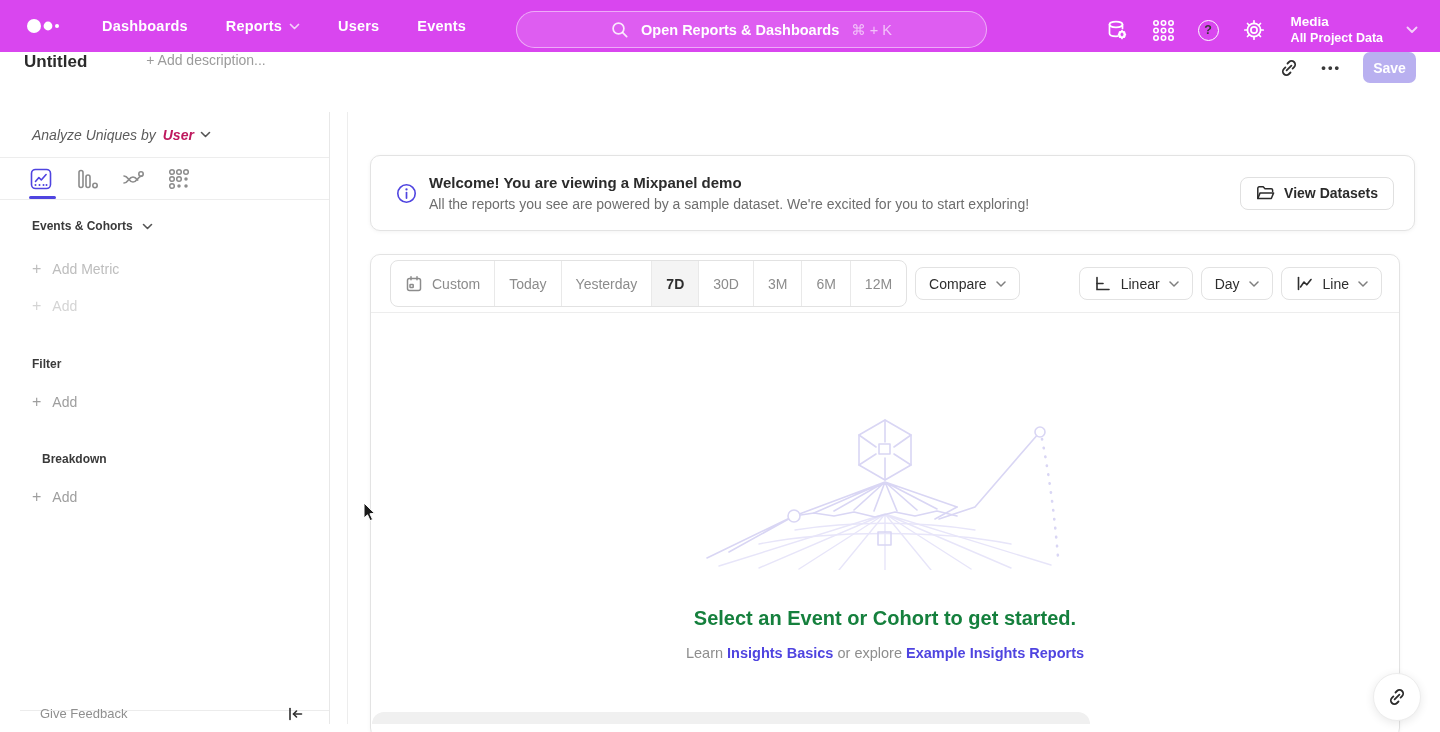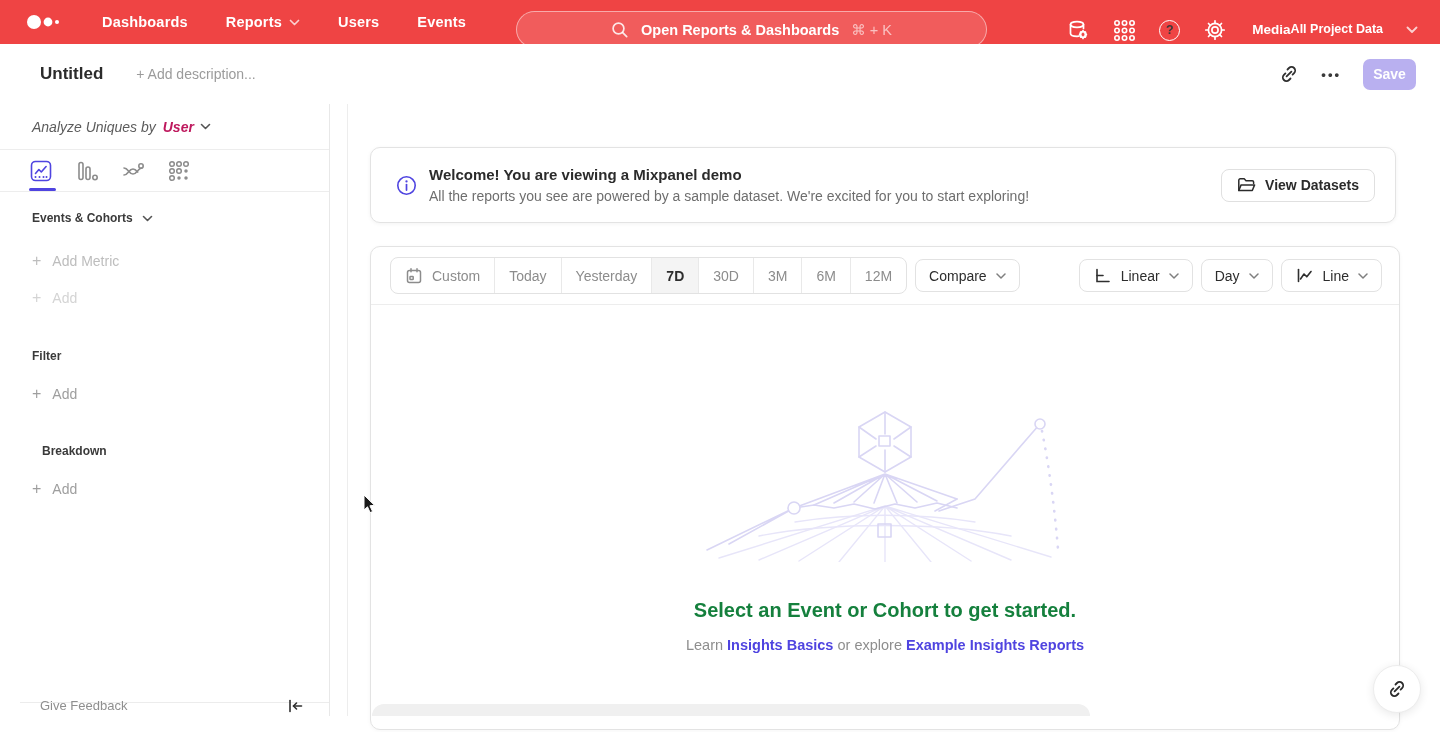--- a/index.html
+++ b/index.html
@@ -4,43 +4,43 @@
 <style>
   * { box-sizing: border-box; }
   html,body { margin:0; padding:0; }
   body {
     width:1440px; height:732px; position:relative; overflow:hidden;
     font-family:"Liberation Sans", sans-serif; background:#fff; color:#2b2b2b;
   }
   svg { display:block; }
 
   
-  .topnav { height:44px; background:#ef4444; display:flex; align-items:center; position:relative; color:#fff; }
+  .topnav { height:52px; background:#d946ef; display:flex; align-items:center; position:relative; color:#fff; }
   .logo { display:flex; align-items:center; gap:4px; margin-left:26px; }
   .nav-items { display:flex; gap:38px; margin-left:42px; }
   .nav-item { display:flex; align-items:center; gap:7px; font-size:14.5px; font-weight:600; cursor:pointer; letter-spacing:.2px; }
   .searchbar {
     position:absolute; left:516px; top:11px; width:471px; height:37px; border-radius:19px;
     background:rgba(255,255,255,.13); border:1px solid rgba(255,255,255,.48);
     display:flex; align-items:center; justify-content:center; gap:12px; font-size:14.5px; cursor:text;
   }
   .searchbar .ph { font-weight:600; color:#fff; }
   .searchbar .shortcut { color:rgba(255,255,255,.62); font-weight:400; }
   .topnav-right { position:absolute; right:22px; top:0; height:60px; display:flex; align-items:center; gap:23px; }
-  .project { display:flex; flex-direction:row; line-height:1.25; margin-left:2px; }
+  .project { display:flex; flex-direction:column; line-height:1.25; margin-left:2px; }
   .project .pname { font-size:13.5px; font-weight:700; }
   .project .psub  { font-size:12.5px; font-weight:700; }
   .help-circle {
     width:21px; height:21px; border:1.6px solid #fff; border-radius:50%;
     display:flex; align-items:center; justify-content:center;
     font-size:12.5px; font-weight:700; color:#fff;
   }
 
   
-  .rheader { height:60px; background:#fff; display:flex; align-items:center; padding-left:40px; position:relative; }
+  .rheader { height:60px; background:#fff; display:flex; align-items:flex-start; padding-left:24px; position:relative;gap:26px; }
   .rtitle { font-size:17px; font-weight:700; color:#2b2b2b; }
   .rdesc { margin-left:33px; font-size:14px; color:#9b9b9b; cursor:text; }
   .rheader-right { position:absolute; right:24px; display:flex; align-items:center; gap:22px; }
   .icon-btn { cursor:pointer; color:#3a3a3a; display:flex; align-items:center; justify-content:center; }
   .ellipsis { font-size:13px; font-weight:700; letter-spacing:2px; color:#3a3a3a; }
   .save-btn {
     width:53px; height:31px; border:none; border-radius:7px; background:#B9B0F0; color:#fff;
     font-family:inherit; font-size:14px; font-weight:700; cursor:default;
   }
 
@@ -64,39 +64,39 @@
   .add-faint { color:#d4d4d4; }
   .add-mid   { color:#9e9e9e; }
   .sidebar-bottom {
     position:absolute; left:0; right:0; bottom:0; height:14px; border-top:1px solid #ececec;
     display:flex; align-items:center; justify-content:space-between; padding:0 26px 8px 20px;margin-left:20px;
   }
   .feedback { font-size:13px; color:#8f8f8f; cursor:pointer; }
 
   
   .banner {
-    position:absolute; left:40px; right:44px; top:43px; height:76px; background:#fff;
+    position:absolute; left:40px; right:25px; top:43px; height:76px; background:#fff;
     border:1px solid #e3e3e3; border-radius:10px; box-shadow:0 1px 4px rgba(0,0,0,.05);
     display:flex; align-items:center; padding:0 20px 0 25px;
   }
   .banner-text { margin-left:12px; }
   .banner-title { font-size:15px; font-weight:700; color:#2b2b2b; }
   .banner-body { font-size:14px; color:#6e6e6e; margin-top:5px; }
   .datasets-btn {
     margin-left:auto; height:33px; border:1px solid #e0e0e0; border-radius:8px; background:#fff;
     display:flex; align-items:center; gap:9px; padding:0 15px; font-size:14px; font-weight:600; color:#2b2b2b; cursor:pointer;
   }
 
   
   .chart-card {
     position:absolute; left:40px; right:40px; top:142px; bottom:-14px; background:#fff;
     border:1px solid #e3e3e3; border-radius:10px; box-shadow:0 1px 4px rgba(0,0,0,.04);
   }
   .controls { height:58px; border-bottom:1px solid #ededed; display:flex; align-items:center; padding:0 17px 0 19px; }
-  .seg { display:flex; align-items:stretch; height:37px; border:1px solid #e2e2e2; border-radius:8px; overflow:hidden; background:#fff; }
+  .seg { display:flex; align-items:stretch; height:47px; border:1px solid #e2e2e2; border-radius:8px; overflow:hidden; background:#fff; }
   .seg-item { display:flex; align-items:center; gap:9px; padding:0 14px; font-size:14px; color:#8c8c8c; border-right:1px solid #e9e9e9; cursor:pointer; white-space:nowrap; }
   .seg-item:last-child { border-right:none; }
   .seg-item.selected { background:#f4f4f4; color:#2d2d2d; font-weight:600; }
   .ctl-btn {
     height:33px; border:1px solid #e2e2e2; border-radius:8px; background:#fff; cursor:pointer;
     display:flex; align-items:center; gap:9px; padding:0 13px; font-size:14px; color:#2d2d2d; font-weight:500; white-space:nowrap;
   }
   .compare { margin-left:8px; }
   .ctl-right { margin-left:auto; display:flex; gap:8px; }
   .chev { color:inherit; opacity:.75; }

